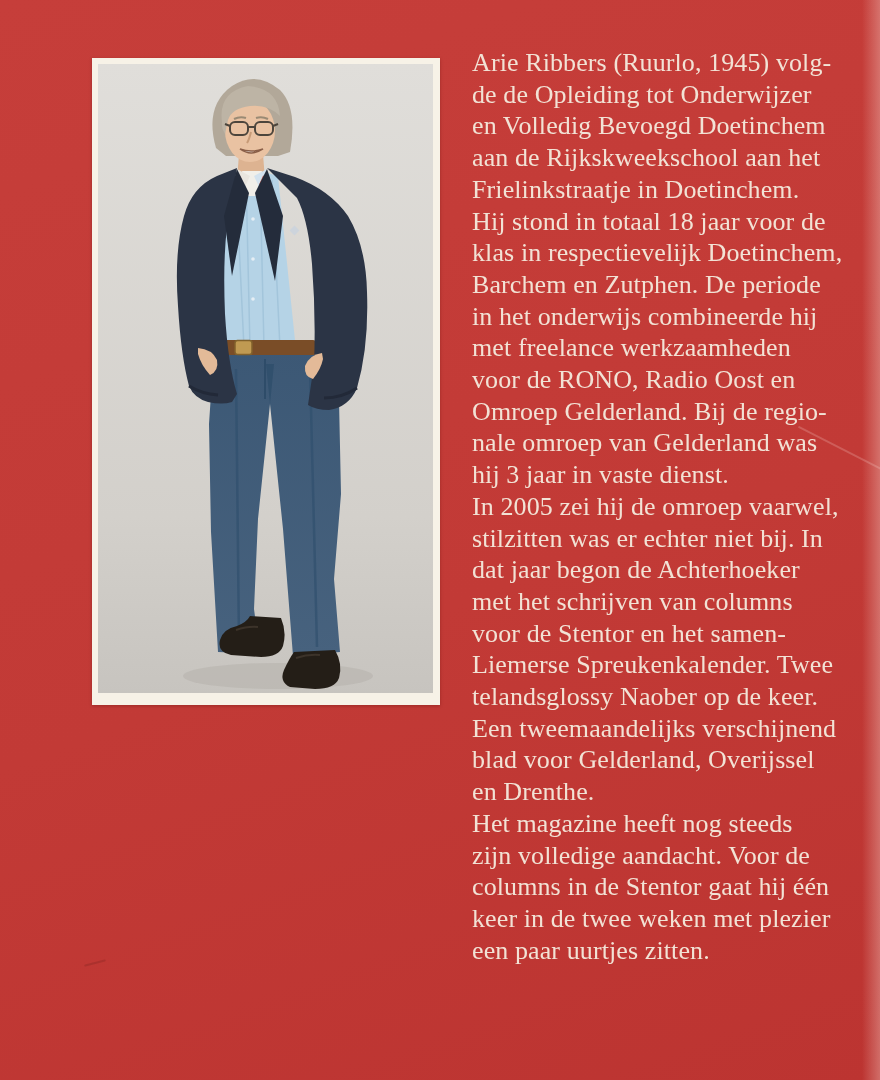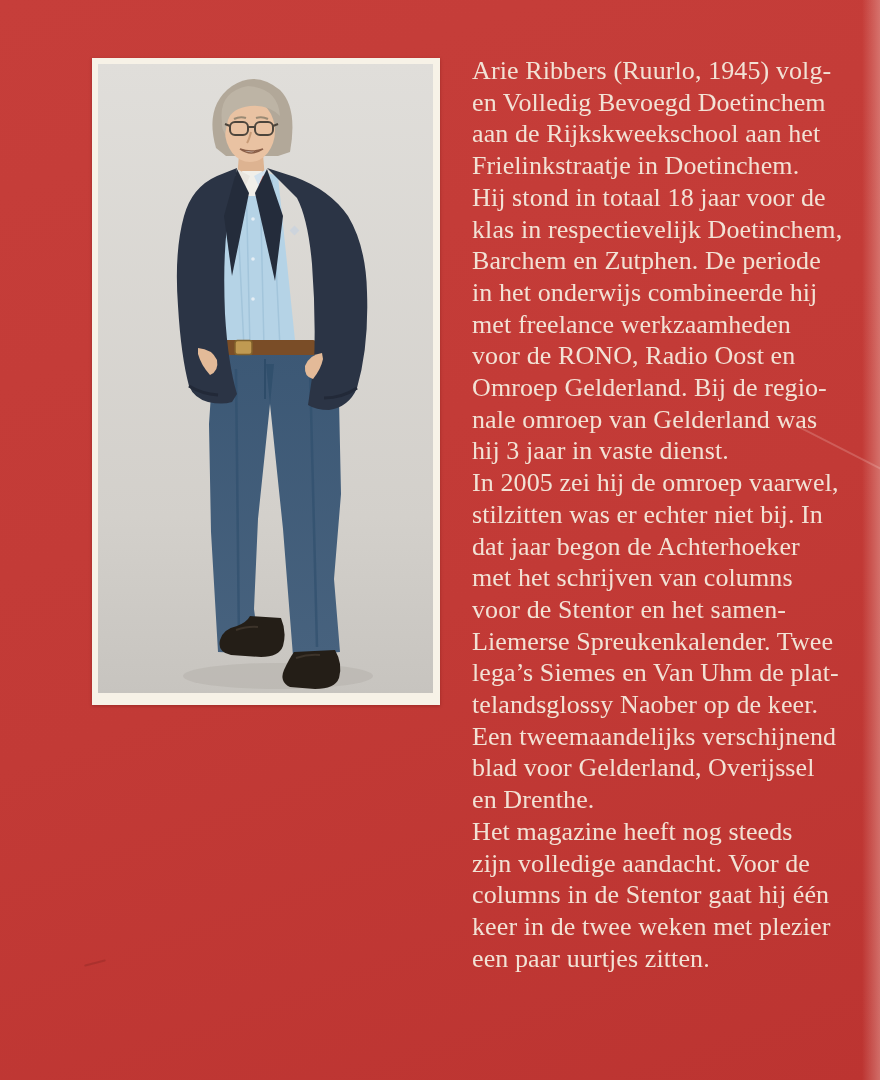--- a/index.html
+++ b/index.html
@@ -20,21 +20,21 @@
     position:absolute;left:84px;top:962px;width:22px;height:2px;
     background:rgba(80,20,18,0.18);transform:rotate(-14deg);border-radius:2px;
   }
   .photo-frame{
     position:absolute;left:92px;top:58px;width:348px;height:647px;margin:0;
     background:var(--mat,#f7f2e7);box-sizing:border-box;padding:6px 7px 12px 6px;
     box-shadow:0 1px 3px rgba(90,15,12,0.35);
   }
   .photo-frame svg{display:block;width:335px;height:629px;}
   .bio{
-    position:absolute;left:472px;top:55px;width:402px;
+    position:absolute;left:472px;top:47px;width:402px;
     color:var(--text-cream,#f2e2d5);font-size:26px;line-height:31.7px;
   }
   .bio p{margin:0;white-space:nowrap;letter-spacing:0.1px;}
 </style>
 </head>
 <body>
 
 <div class="cover">
 
   <figure class="photo-frame">
@@ -119,39 +119,39 @@
           <path d="M152,552 L183,554 Q189,568 185,582 Q181,593 163,593 L133,591 Q119,588 122,576 Q125,565 139,562 Q149,558 152,552 Z" fill="#241e17"></path>
           <path d="M196,588 L237,586 Q245,600 241,614 Q237,625 217,625 L192,623 Q181,618 186,606 Q191,595 196,588 Z" fill="#241e17"></path>
           <path d="M138,566 Q150,562 160,563 M198,594 Q210,590 222,591" stroke="#3c332a" stroke-width="2" fill="none"></path>
         </g>
       </g>
     </svg>
   </figure>
 
   <div class="bio">
     <p>Arie Ribbers (Ruurlo, 1945) volg-</p>
+    <p>de de Opleiding tot Onderwijzer</p>
     <p>en Volledig Bevoegd Doetinchem</p>
     <p>aan de Rijkskweekschool aan het</p>
     <p>Frielinkstraatje in Doetinchem.</p>
     <p>Hij stond in totaal 18 jaar voor de</p>
     <p>klas in respectievelijk Doetinchem,</p>
     <p>Barchem en Zutphen. De periode</p>
     <p>in het onderwijs combineerde hij</p>
     <p>met freelance werkzaamheden</p>
     <p>voor de RONO, Radio Oost en</p>
     <p>Omroep Gelderland. Bij de regio-</p>
     <p>nale omroep van Gelderland was</p>
     <p>hij 3 jaar in vaste dienst.</p>
     <p>In 2005 zei hij de omroep vaarwel,</p>
     <p>stilzitten was er echter niet bij. In</p>
     <p>dat jaar begon de Achterhoeker</p>
     <p>met het schrijven van columns</p>
     <p>voor de Stentor en het samen-</p>
     <p>Liemerse Spreukenkalender. Twee</p>
-    <p>lega’s Siemes en Van Uhm de plat-</p>
     <p>telandsglossy Naober op de keer.</p>
     <p>Een tweemaandelijks verschijnend</p>
     <p>blad voor Gelderland, Overijssel</p>
     <p>en Drenthe.</p>
     <p>Het magazine heeft nog steeds</p>
     <p>zijn volledige aandacht. Voor de</p>
     <p>columns in de Stentor gaat hij één</p>
     <p>keer in de twee weken met plezier</p>
     <p>een paar uurtjes zitten.</p>
   </div>

